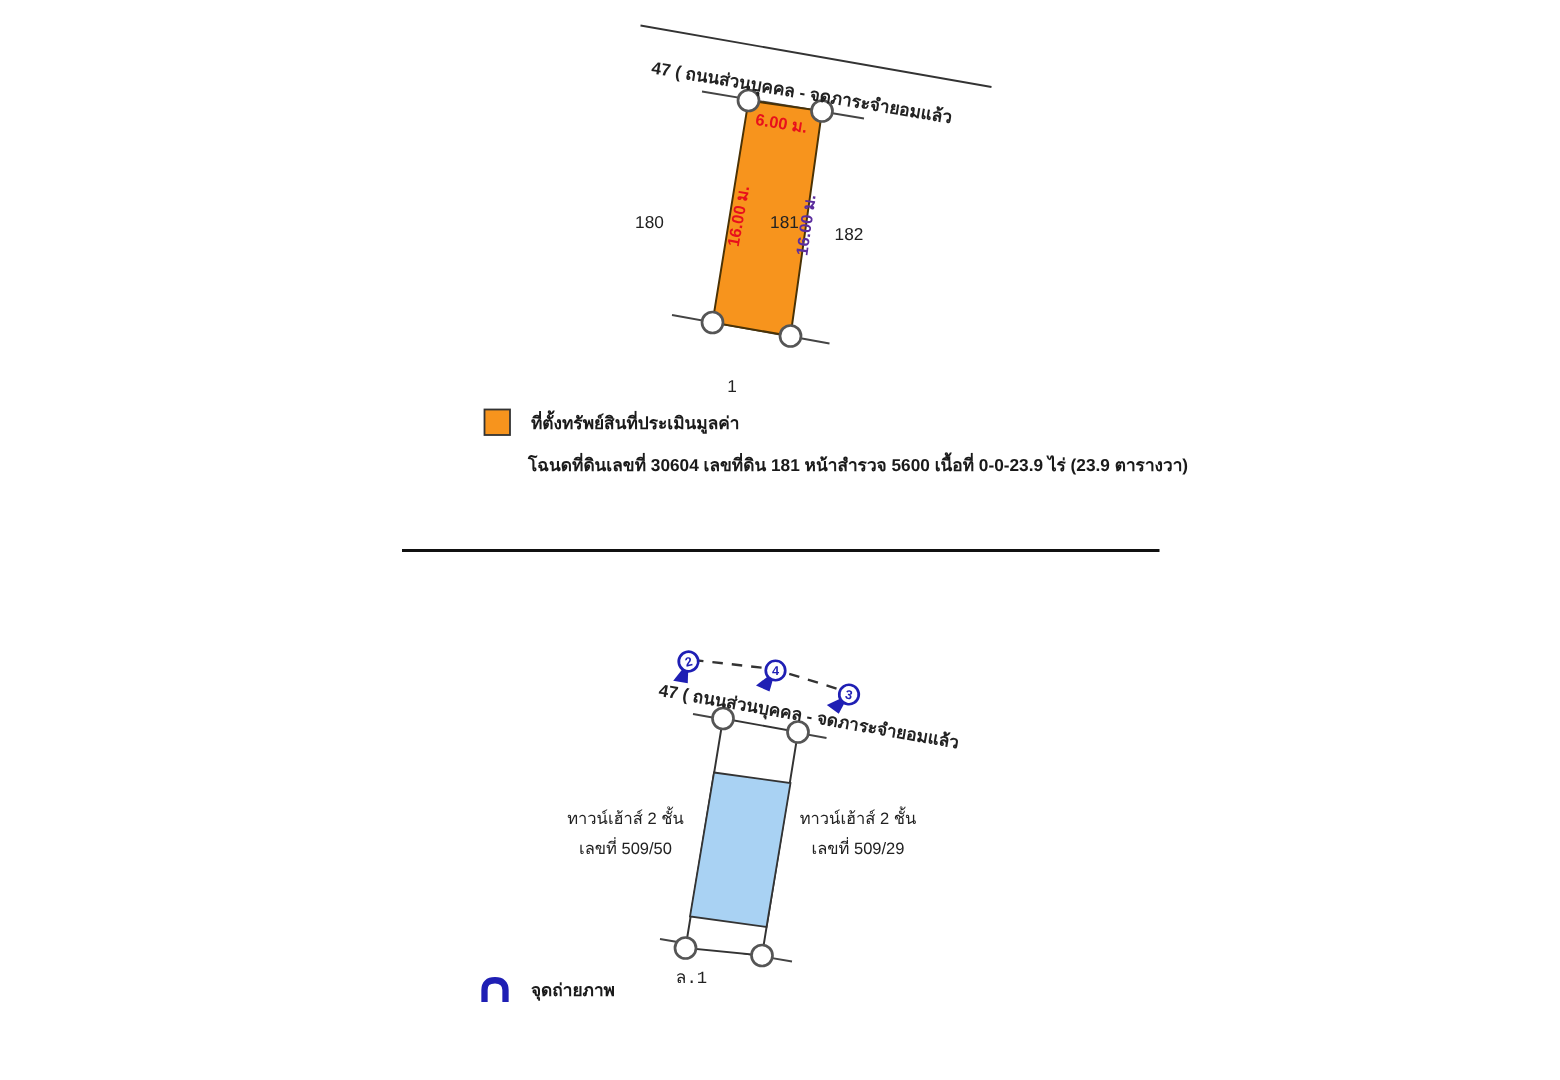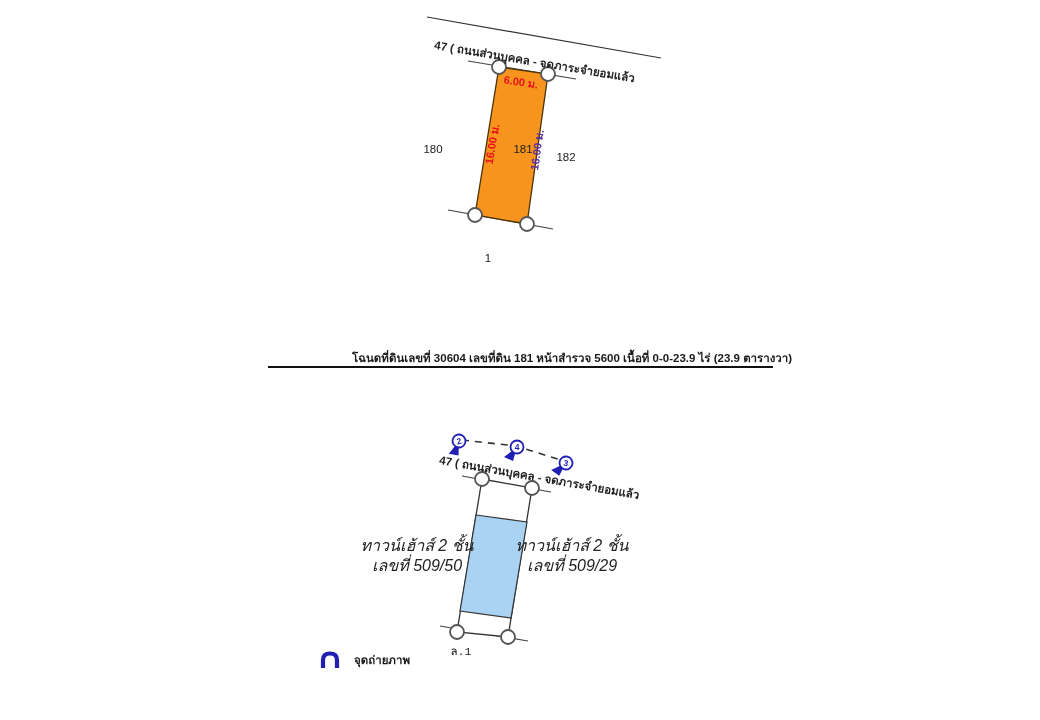--- a/index.html
+++ b/index.html
@@ -10,21 +10,21 @@
   .geom{position:absolute;left:0;top:0;}
   .lbl{position:absolute;white-space:nowrap;font-size:11.5px;}
   .center{transform:translate(-50%,-50%);}
   .dim{font-size:11px;font-weight:bold;}
   .dim-red{color:#e8101c;}
   .dim-purple{color:#5b2d9e;}
   .road-label{font-size:11.5px;font-weight:bold;color:#222;transform-origin:left top;}
   .neighbor{font-size:11.5px;color:#222;}
   .legend-row{position:absolute;display:flex;align-items:center;gap:12px;}
   .legend-text{font-size:11.5px;font-weight:bold;color:#1a1a1a;white-space:nowrap;}
-  .house-block{position:absolute;text-align:center;font-size:16px;color:#222;line-height:20px;transform:translate(-50%,0);white-space:nowrap;font-style:italic;}
+  .house-block{position:absolute;text-align:center;font-size:11px;color:#222;line-height:20px;transform:translate(-50%,0);white-space:nowrap;}
   .divider{position:absolute;left:268px;top:366px;width:505px;height:0;border-top:2px solid #111;}
   .cam-num{font-family:"Liberation Sans",sans-serif;font-size:8.5px;font-weight:bold;fill:#1f1fb4;}
 </style>
 </head>
 <body>
 
 <div class="canvas">
 
   <svg class="geom" width="1040" height="720" viewBox="0 0 1040 720">
 
@@ -84,22 +84,28 @@
   <div class="lbl dim dim-purple center" style="left:537px;top:150px;transform:translate(-50%,-50%) rotate(-82deg);">16.00 ม.</div>
 
   <div class="lbl neighbor center" style="left:433px;top:149px;">180</div>
 
   <div class="lbl neighbor center" style="left:523px;top:149px;">181</div>
 
   <div class="lbl neighbor center" style="left:566px;top:157px;">182</div>
 
   <div class="lbl neighbor center" style="left:488px;top:258px;">1</div>
 
+  <div class="legend-row" style="left:322px;top:272px;">
+    <svg width="20" height="20">
+      <rect x="1" y="1" width="17" height="17" stroke="#333" stroke-width="1.2" fill="#F7941D"></rect>
+    </svg>
+    <span class="legend-text">ที่ตั้งทรัพย์สินที่ประเมินมูลค่า</span>
+  </div>
 
-  <div class="lbl legend-text" style="left:352px;top:301px;margin-top:48px;">โฉนดที่ดินเลขที่ 30604 เลขที่ดิน 181 หน้าสำรวจ 5600 เนื้อที่ 0-0-23.9 ไร่ (23.9 ตารางวา)</div>
+  <div class="lbl legend-text" style="left:352px;top:301px;">โฉนดที่ดินเลขที่ 30604 เลขที่ดิน 181 หน้าสำรวจ 5600 เนื้อที่ 0-0-23.9 ไร่ (23.9 ตารางวา)</div>
 
 
   <div class="divider"></div>
 
   <div class="lbl road-label" style="left:441px;top:451px;transform:rotate(10deg);">47 ( ถนนส่วนบุคคล - จดภาระจำยอมแล้ว</div>
 
   <div class="house-block" style="left:417px;top:536px;">
     <div>ทาวน์เฮ้าส์ 2 ชั้น</div>
     <div>เลขที่ 509/50</div>
   </div>

